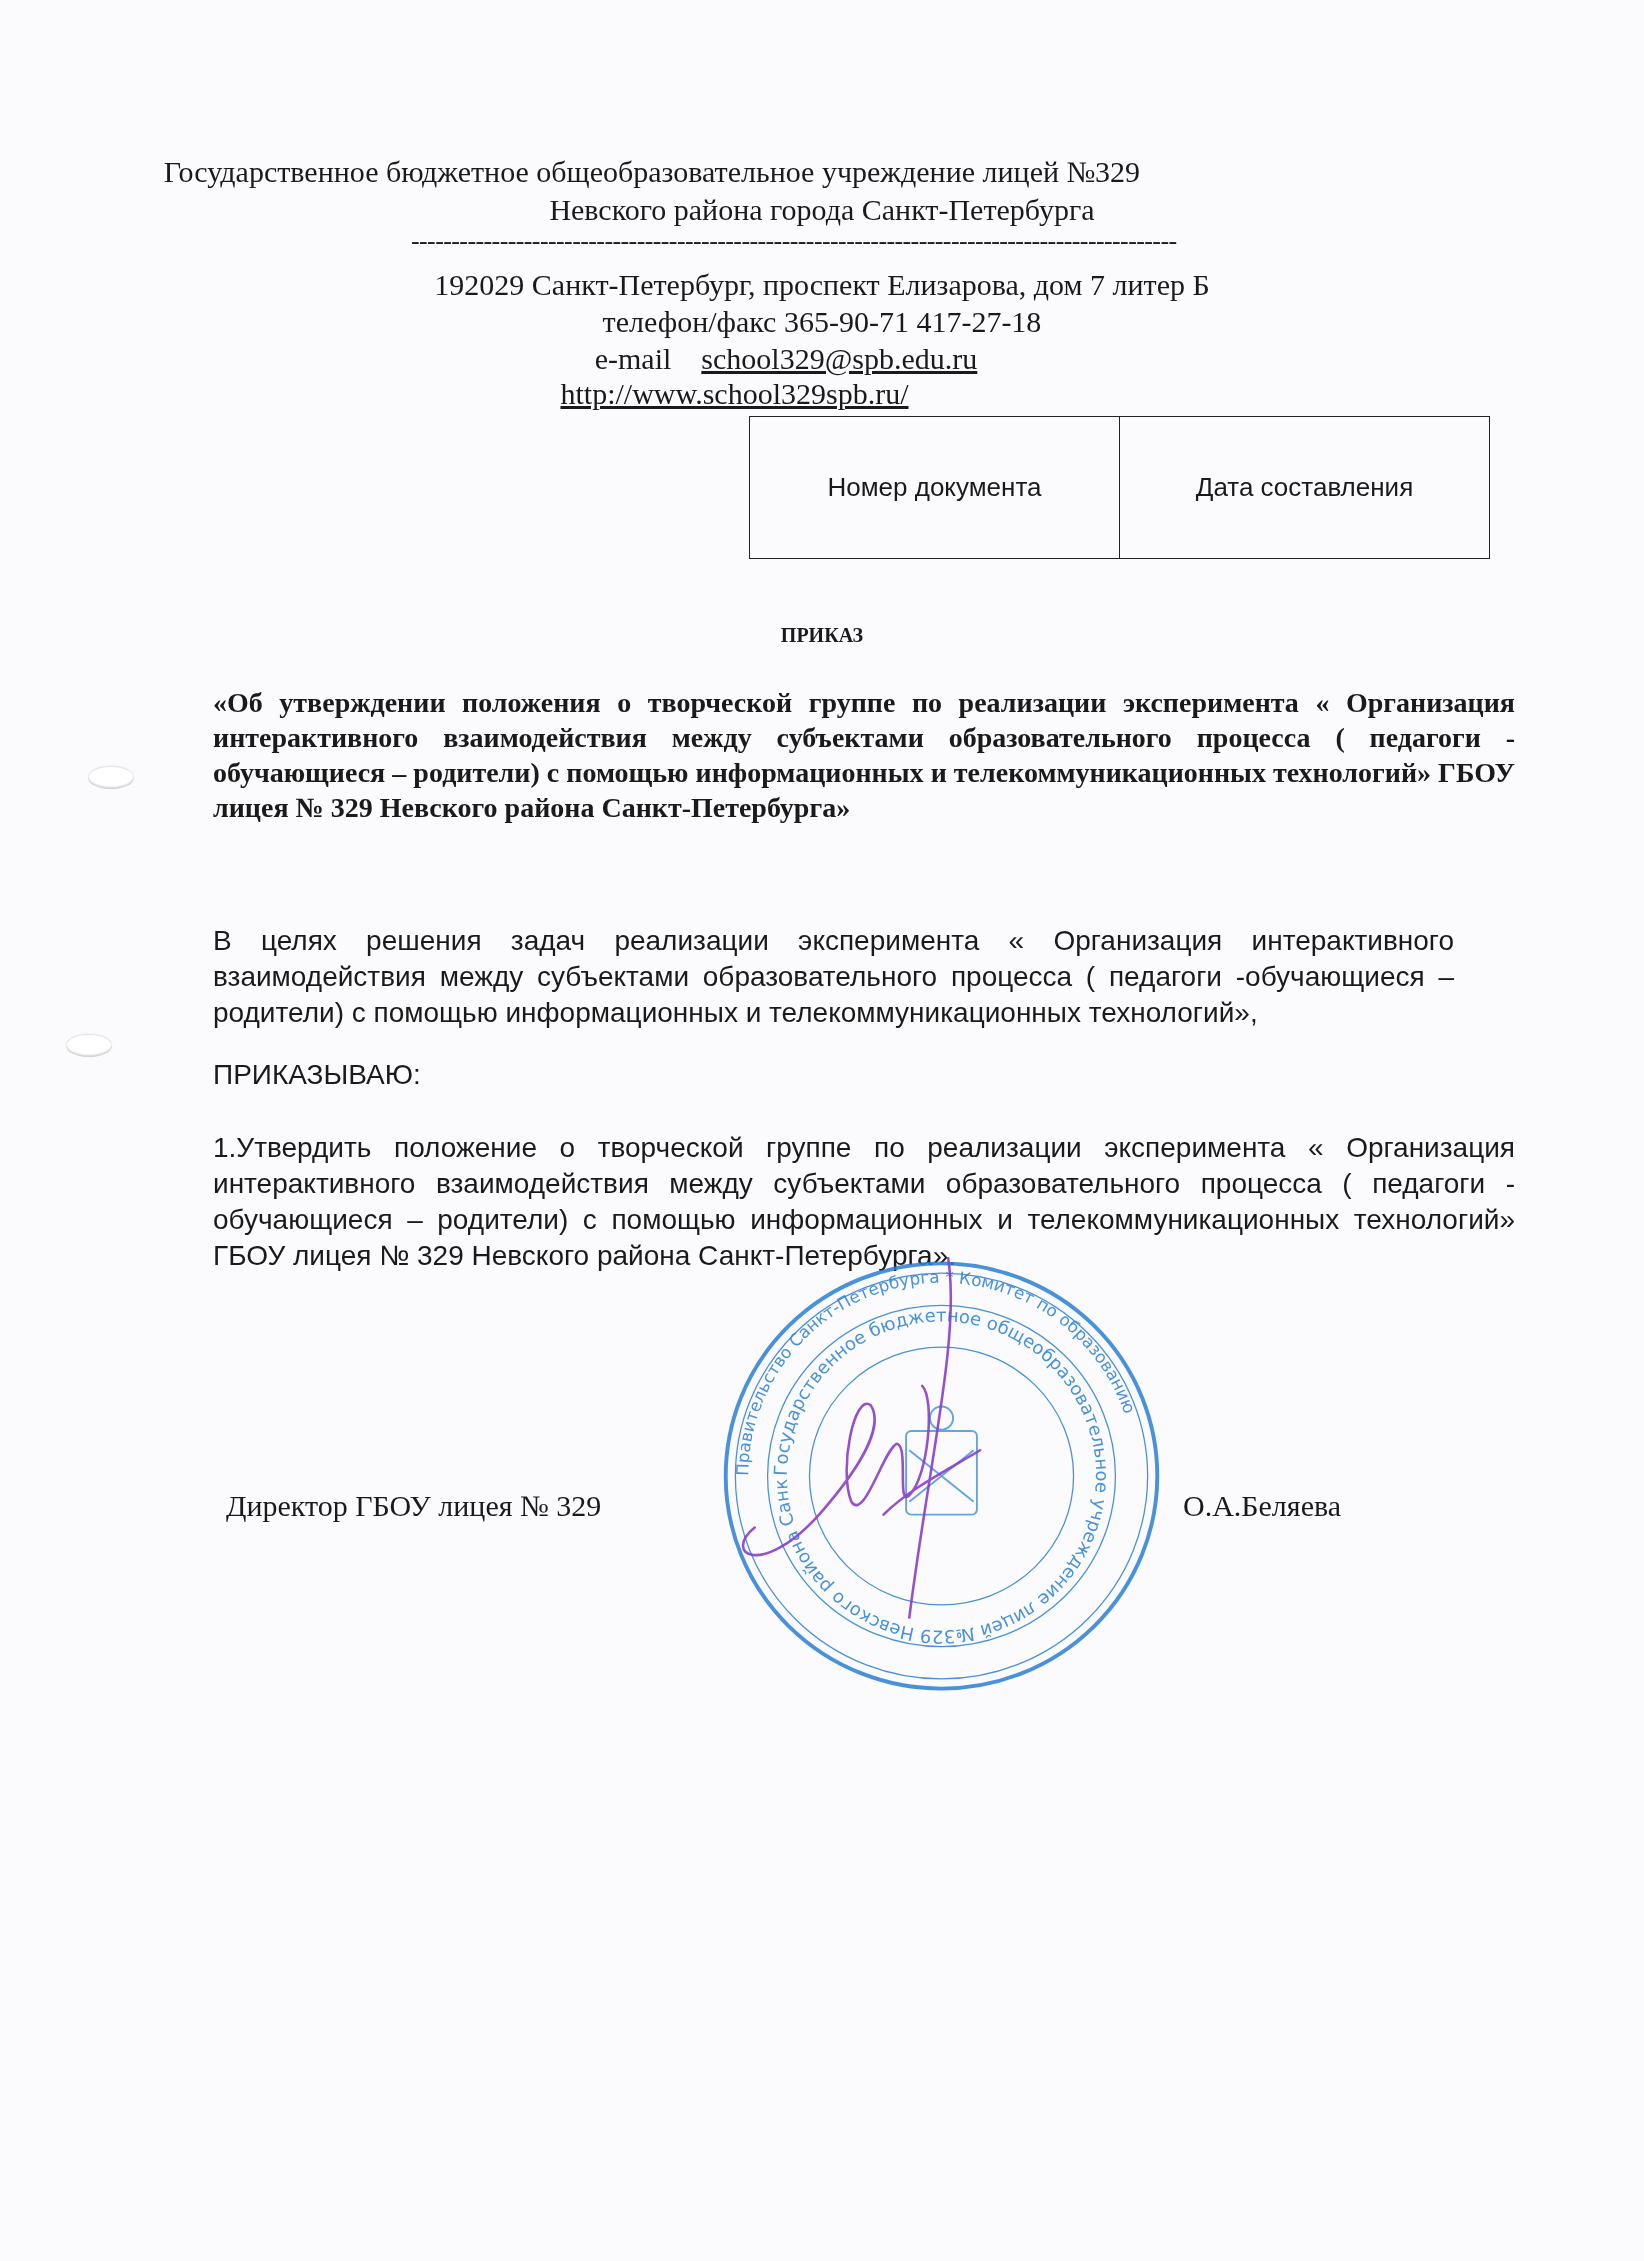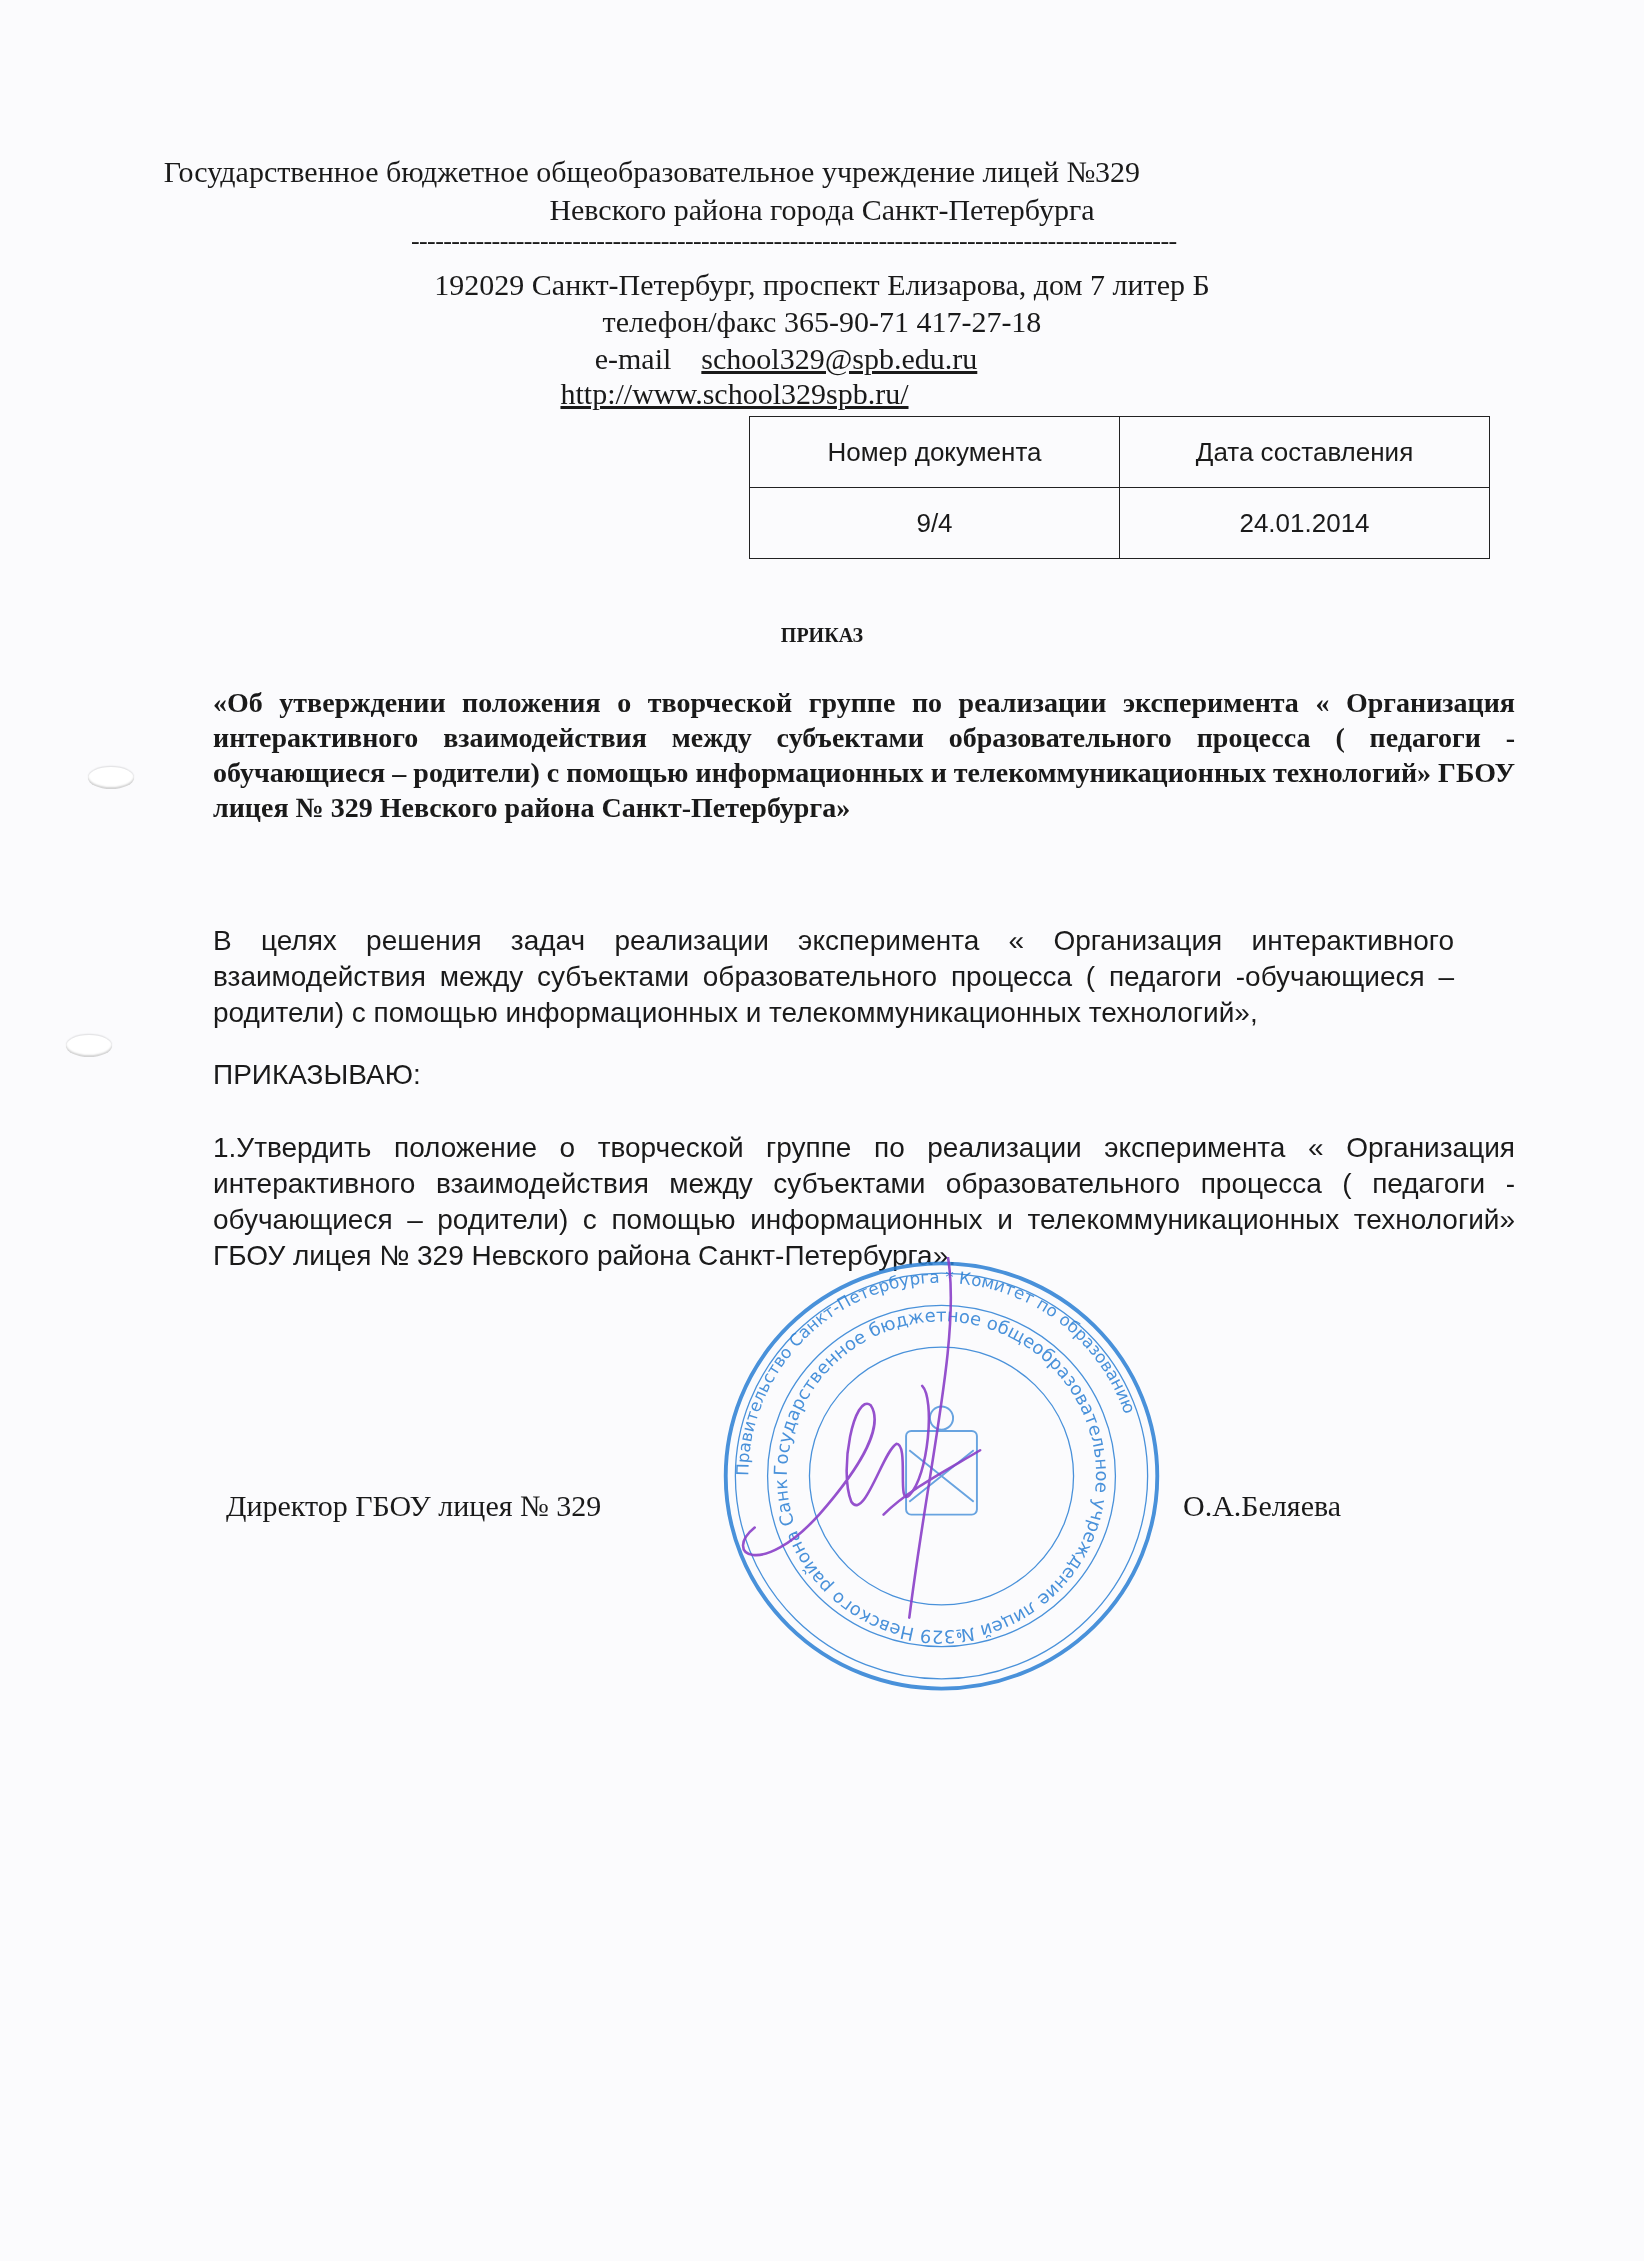--- a/index.html
+++ b/index.html
@@ -51,24 +51,20 @@
 <div class="abs center hdr" style="left:0; width:1469px; top:375px;">
   <span class="link">http://www.school329spb.ru/</span>
 </div>
 
 <table class="meta">
   <tbody>
       <tr>
     <td>Номер документа</td>
     <td>Дата составления</td>
   </tr>
-  <tr>
-    <td>9/4</td>
-    <td>24.01.2014</td>
-  </tr>
 </tbody>
   </table>
 
 <div class="abs center title" style="left:0; width:1644px; top:624px;">ПРИКАЗ</div>
 
 <div class="abs subject" style="left:213px; width:1302px; top:685px;">«Об утверждении  положения о творческой группе по реализации эксперимента « Организация интерактивного взаимодействия между субъектами образовательного процесса ( педагоги - обучающиеся – родители) с помощью информационных и телекоммуникационных технологий» ГБОУ лицея № 329 Невского района Санкт-Петербурга»</div>
 
 <div class="abs body" style="left:213px; width:1241px; top:923px;">В целях решения задач реализации эксперимента « Организация интерактивного взаимодействия между субъектами образовательного процесса ( педагоги -обучающиеся – родители) с помощью информационных и телекоммуникационных технологий»,</div>
 
 <div class="abs body" style="left:213px; width:516px; top:1057px;">ПРИКАЗЫВАЮ:</div>

